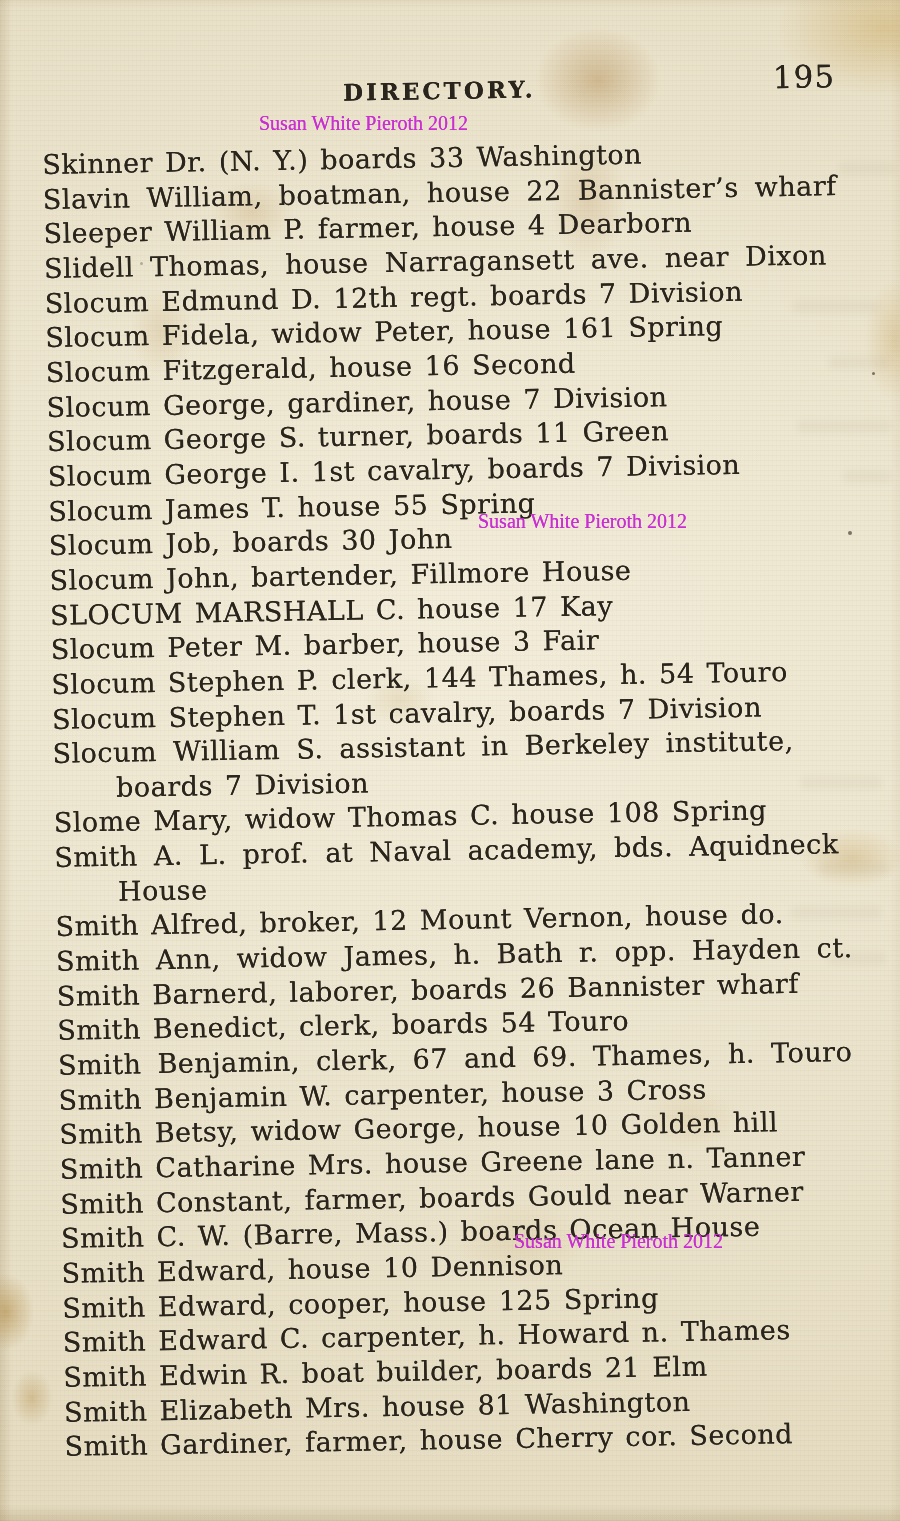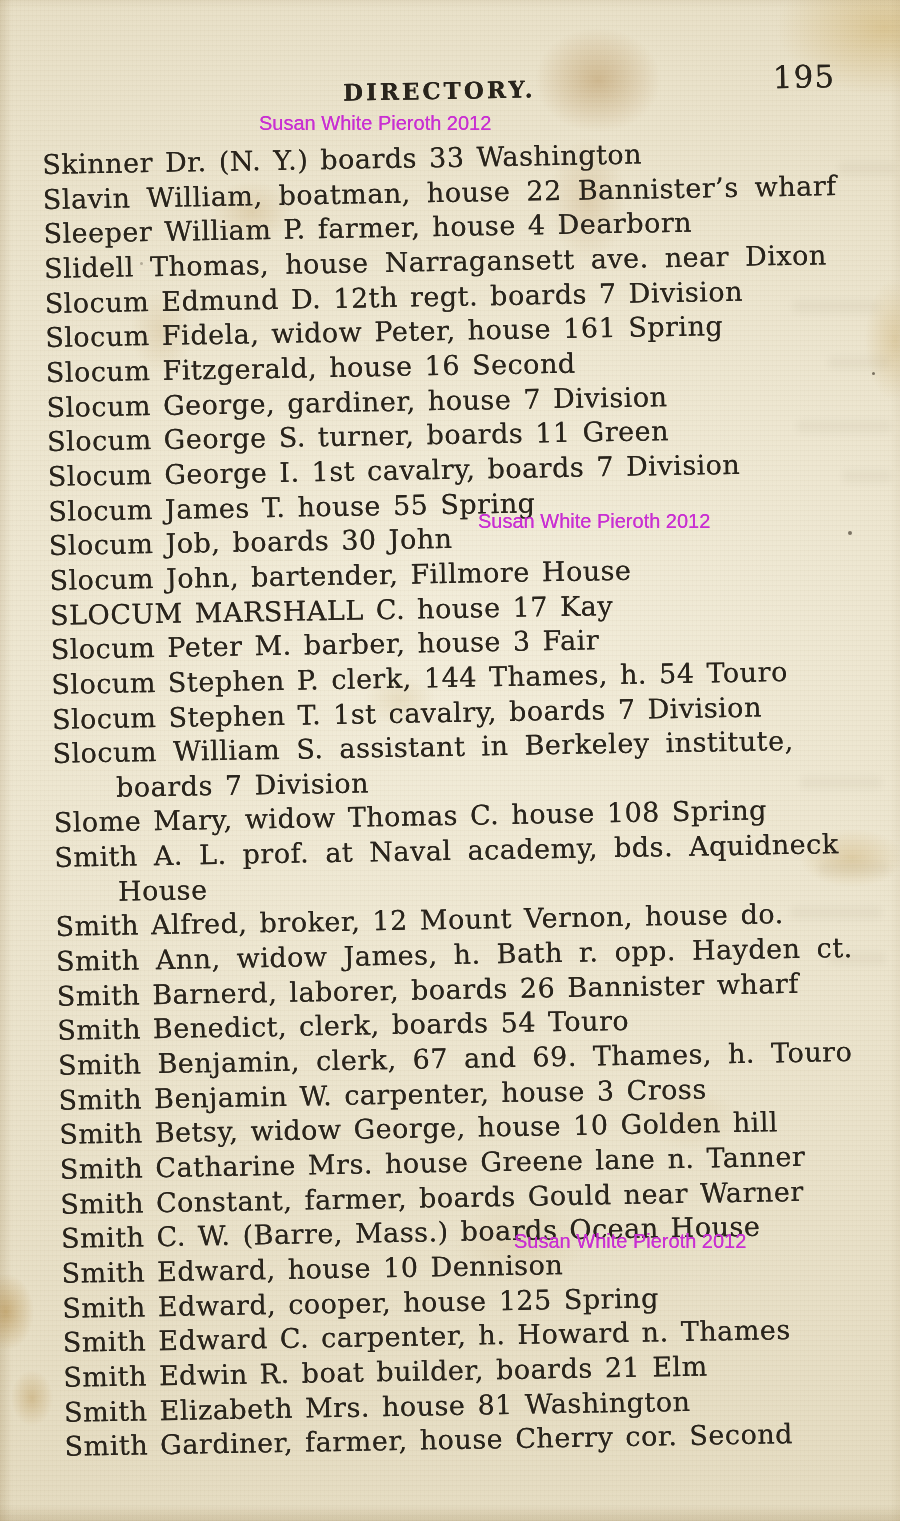--- a/index.html
+++ b/index.html
@@ -73,21 +73,21 @@
     letter-spacing: 0.5px;
     word-spacing: 3px;
     white-space: nowrap;
     text-shadow: 0 0 0.6px rgba(30,26,18,0.85);
   }
   .entry.indent { padding-left: 63px; }
   .entry.wide { word-spacing: 7px; }
   
   .watermark {
     position: absolute;
-    font-family: Liberation Sans, sans-serif;
+    font-family: Liberation Serif, serif;
     font-size: 20px;
     color: var(--wm-color);
     white-space: nowrap;
     text-shadow: 0 0 0.5px var(--wm-color);
   }
   .wm1 { left: 259px; top: 112px; }
   .wm2 { left: 478px; top: 510px; }
   .wm3 { left: 514px; top: 1230px; }
   
   .ghost {

